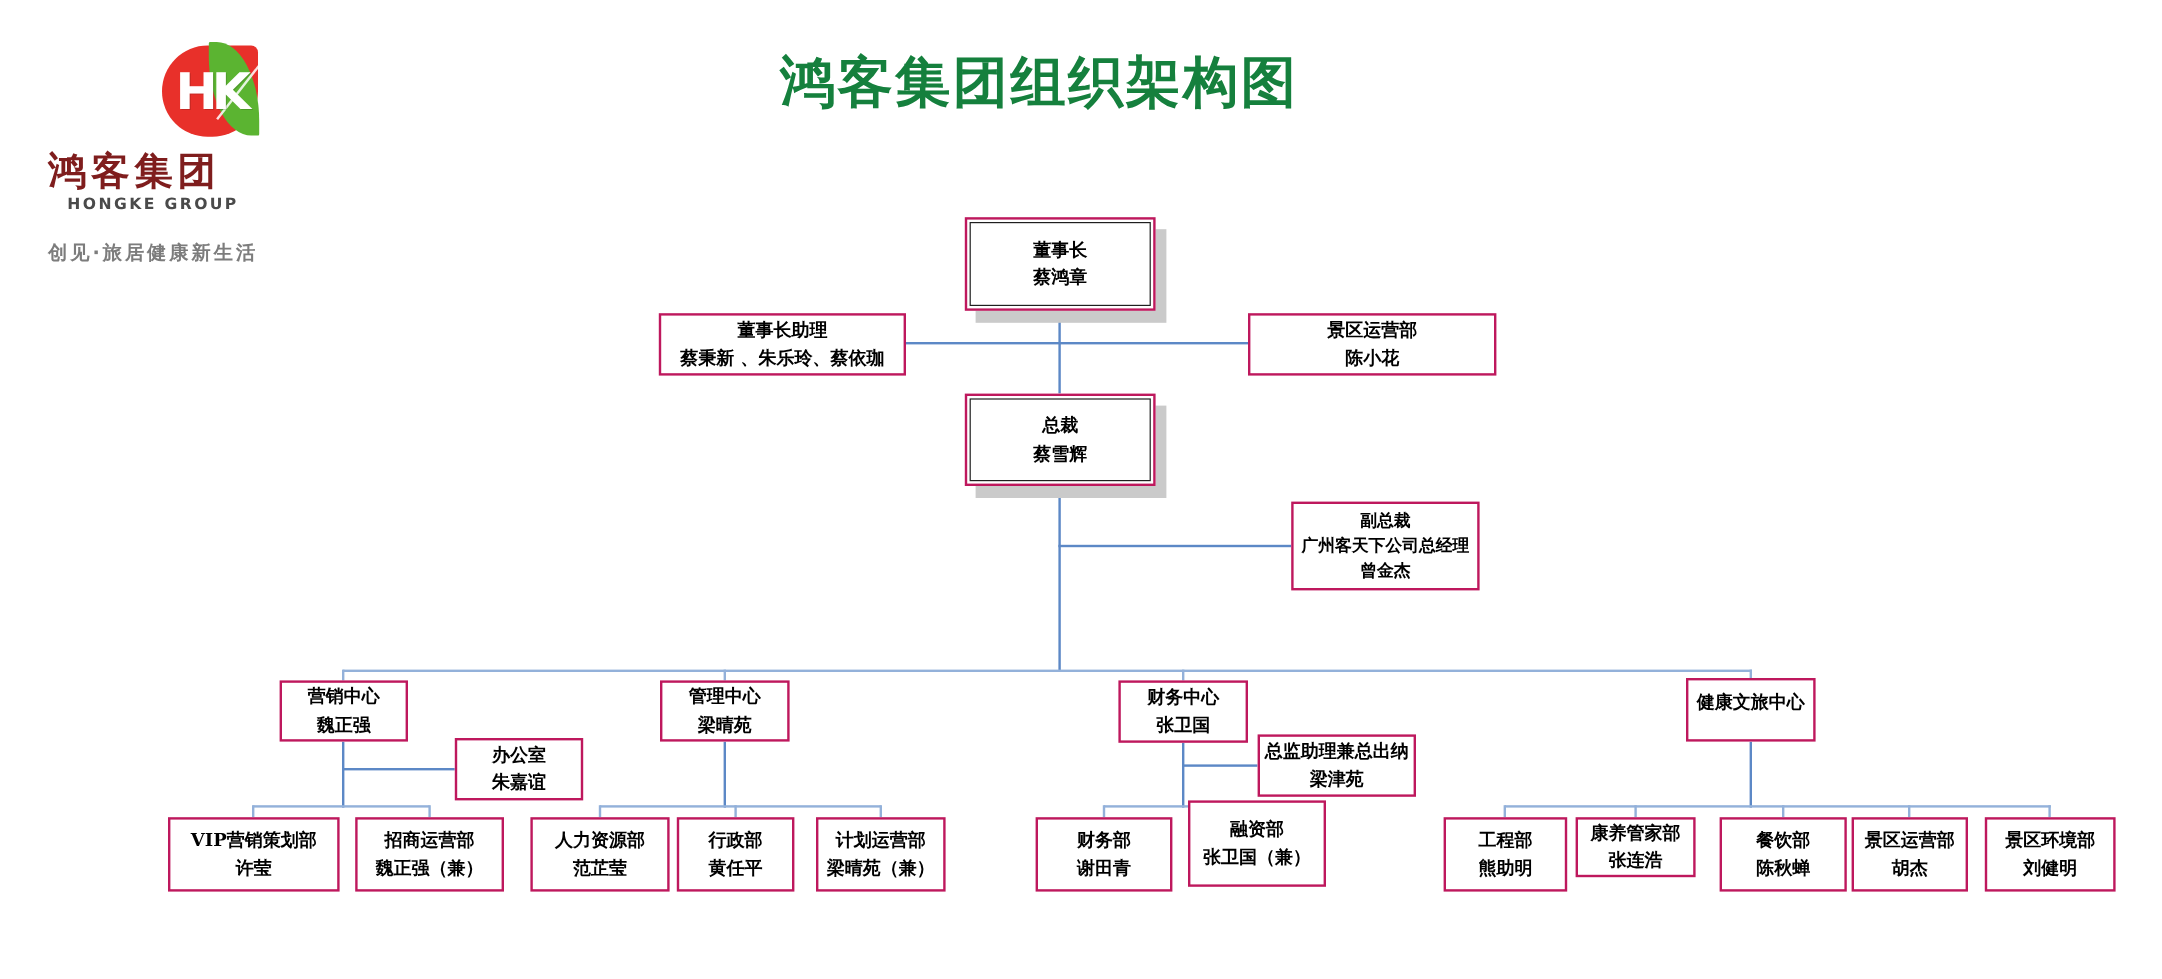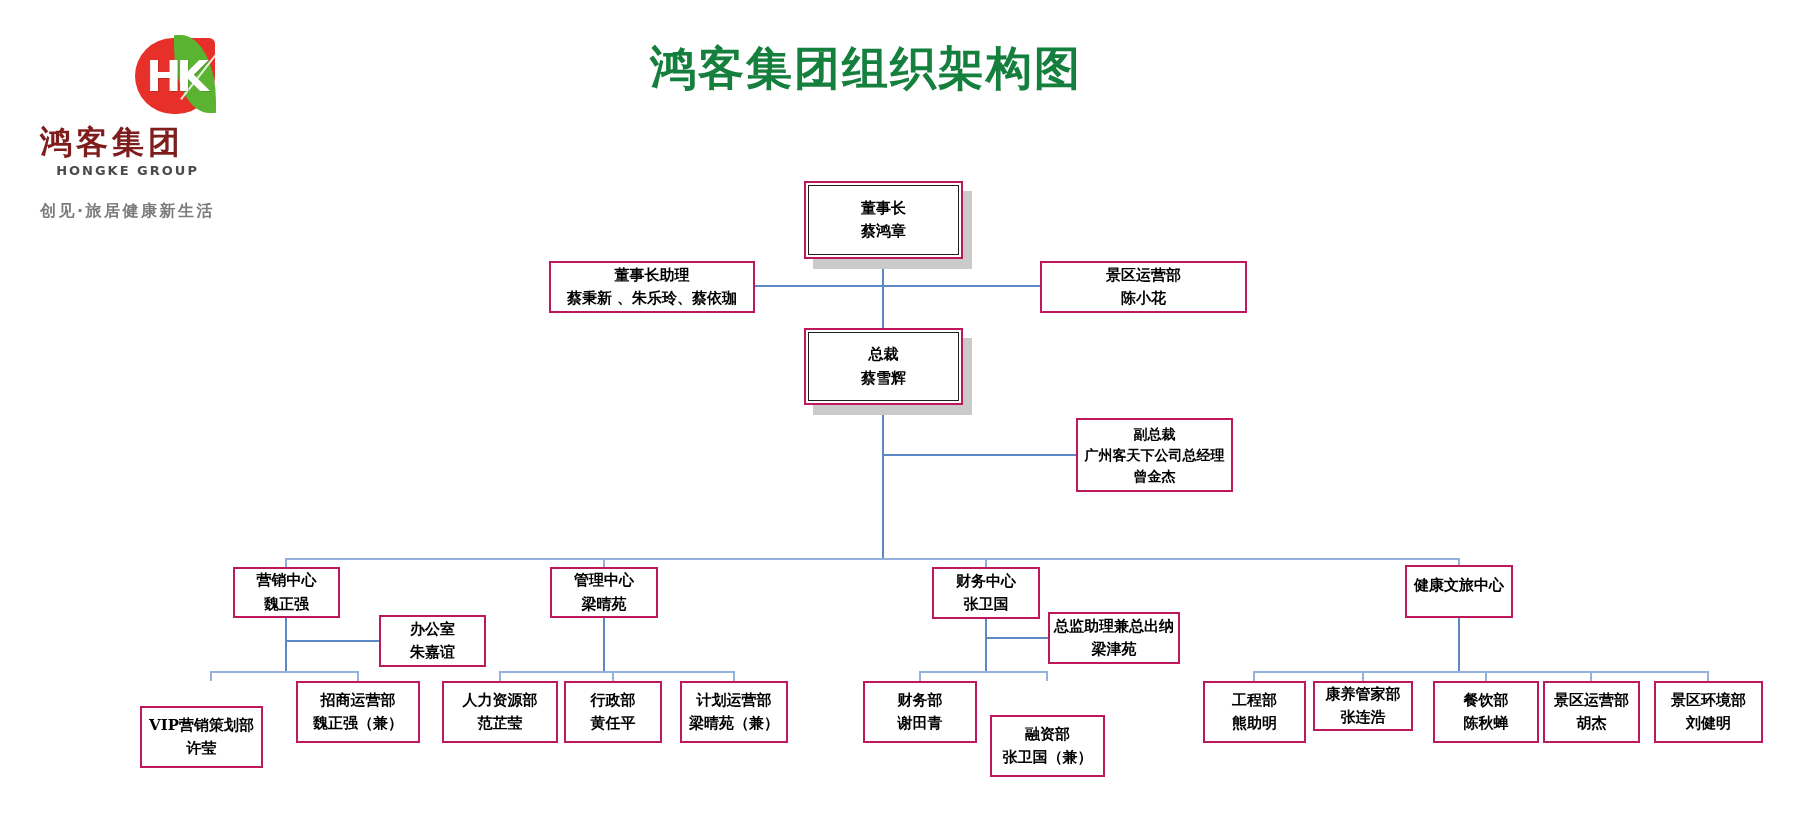--- a/index.html
+++ b/index.html
@@ -141,21 +141,21 @@
 
   <div class="node" style="left:1048px;top:612px;width:132px;height:52px">
     <div>总监助理兼总出纳</div>
     <div>梁津苑</div>
   </div>
 
   <div class="node top-align" style="left:1405px;top:565px;width:108px;height:53px">
     <div>健康文旅中心</div>
   </div>
 
-  <div class="node" style="left:140px;top:706px;width:123px;height:62px">
+  <div class="node" style="left:140px;top:681px;width:143px;height:62px">
     <div>VIP营销策划部</div>
     <div>许莹</div>
   </div>
 
   <div class="node" style="left:296px;top:681px;width:124px;height:62px">
     <div>招商运营部</div>
     <div>魏正强（兼）</div>
   </div>
 
   <div class="node" style="left:442px;top:681px;width:116px;height:62px">
@@ -171,21 +171,21 @@
   <div class="node" style="left:680px;top:681px;width:108px;height:62px">
     <div>计划运营部</div>
     <div>梁晴苑（兼）</div>
   </div>
 
   <div class="node" style="left:863px;top:681px;width:114px;height:62px">
     <div>财务部</div>
     <div>谢田青</div>
   </div>
 
-  <div class="node" style="left:990px;top:715px;width:115px;height:62px">
+  <div class="node" style="left:990px;top:667px;width:115px;height:72px">
     <div>融资部</div>
     <div>张卫国（兼）</div>
   </div>
 
   <div class="node" style="left:1203px;top:681px;width:103px;height:62px">
     <div>工程部</div>
     <div>熊助明</div>
   </div>
 
   <div class="node" style="left:1313px;top:681px;width:100px;height:50px">

